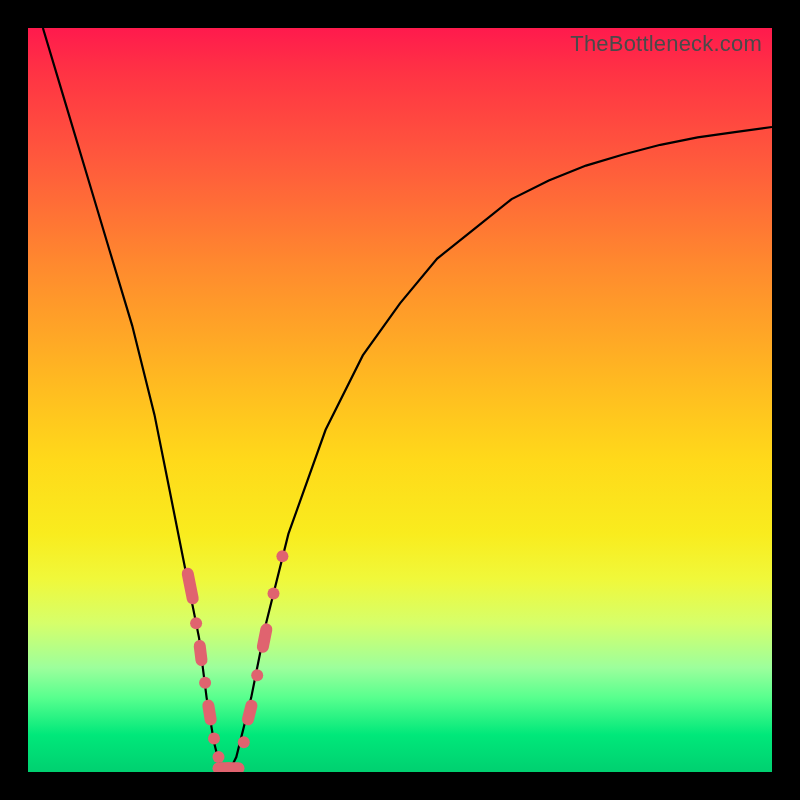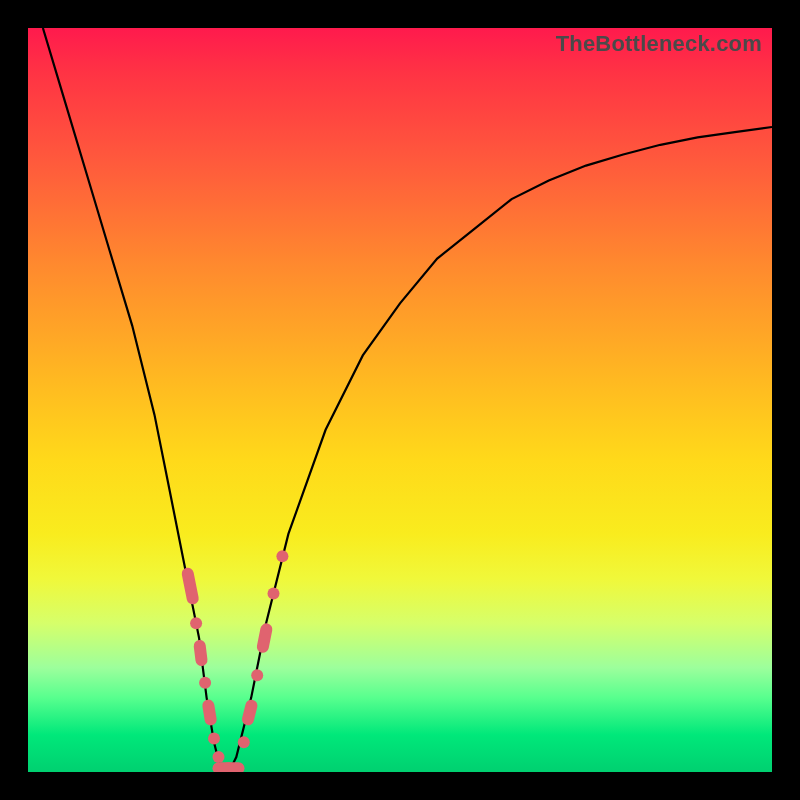--- a/index.html
+++ b/index.html
@@ -38,21 +38,21 @@
       #00e87a 95%,
       #00d070 100%
     );
   }
   .watermark {
     position: absolute;
     top: 3px;
     right: 10px;
     color: #4a4a4a;
     font-size: 22px;
-    font-weight: 700;
+    font-weight: 400;
     letter-spacing: 0.2px;
     user-select: none;
   }
   svg.curve {
     position: absolute;
     left: 0; top: 0;
     width: 744px;
     height: 744px;
     pointer-events: none;
   }

